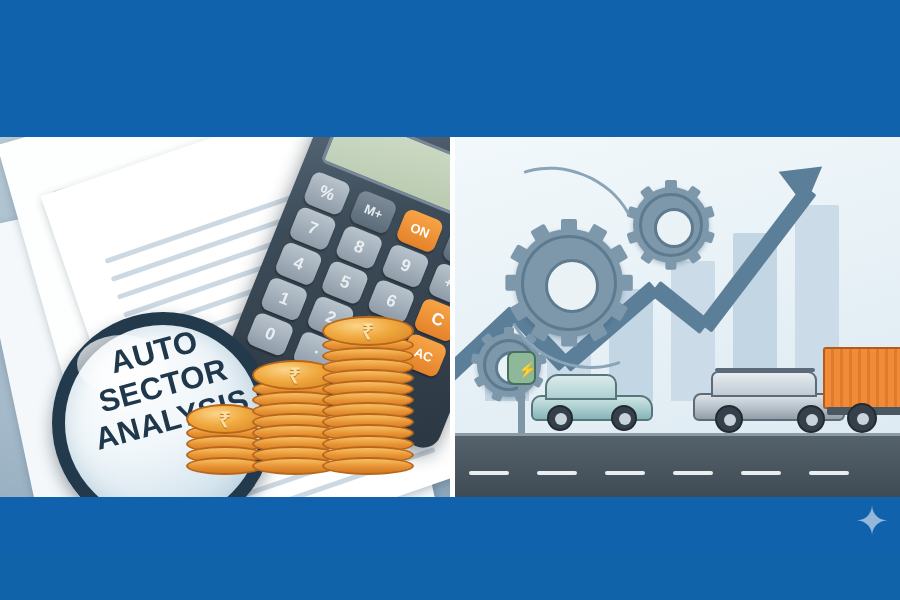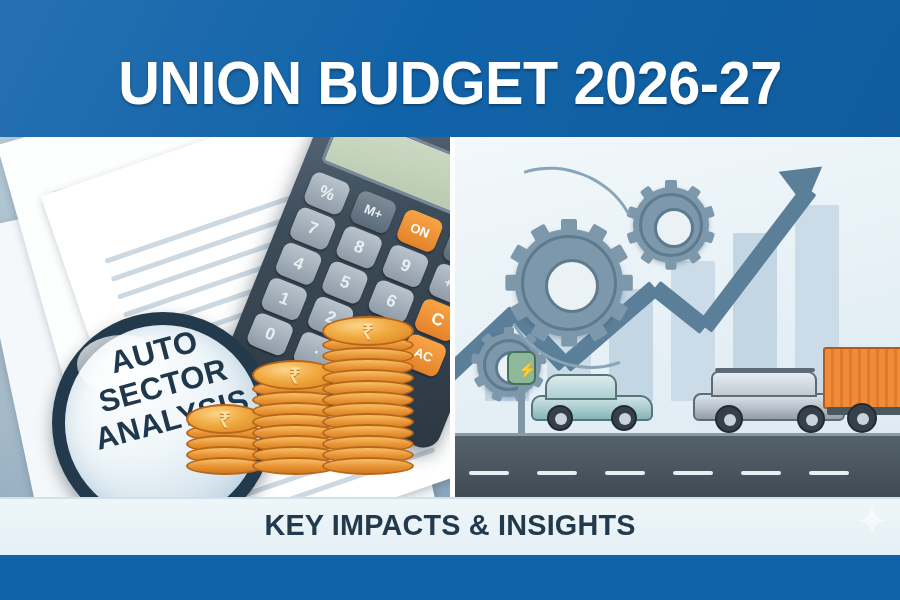--- a/index.html
+++ b/index.html
@@ -140,24 +140,20 @@
         letter-spacing:.2px;color:#233a4d;transform:scaleX(.96);white-space:nowrap;}
   .sparkle{position:absolute;left:855px;top:498px;width:34px;height:46px;color:#ffffff;
         font-size:40px;line-height:46px;text-align:center;opacity:.55;}
   .footer-bar{position:absolute;left:0;top:555px;width:900px;height:45px;background:#1163a9;}
 </style>
 </head>
 <body>
 
 <div id="poster">
 
-  <div class="header">
-    <div class="header-sheen"></div>
-    <div class="title">UNION BUDGET 2026-27</div>
-  </div>
 
   <div class="panels">
 
     <div class="panel panel-left">
       <div class="desk"></div>
       <div class="desk-shade"></div>
 
       <div class="paper paper-b"></div>
       <div class="paper paper-a">
         <div class="lines" id="linesA">
@@ -385,20 +381,16 @@
 
         <div class="chassis"></div>
         <div class="wheel" style="left:24px;top:62px;width:30px;height:30px;">
             <div class="rim" style="left:8px;top:8px;width:12px;height:12px;"></div>
           </div>
 
       </div>
     </div>
   </div>
 
-  <div class="footer">
-    <div class="footer-top"></div>
-    <div class="subtitle">KEY IMPACTS &amp; INSIGHTS</div>
-  </div>
   <div class="sparkle">✦</div>
   <div class="footer-bar"></div>
 
 </div>
 
 </body></html>

